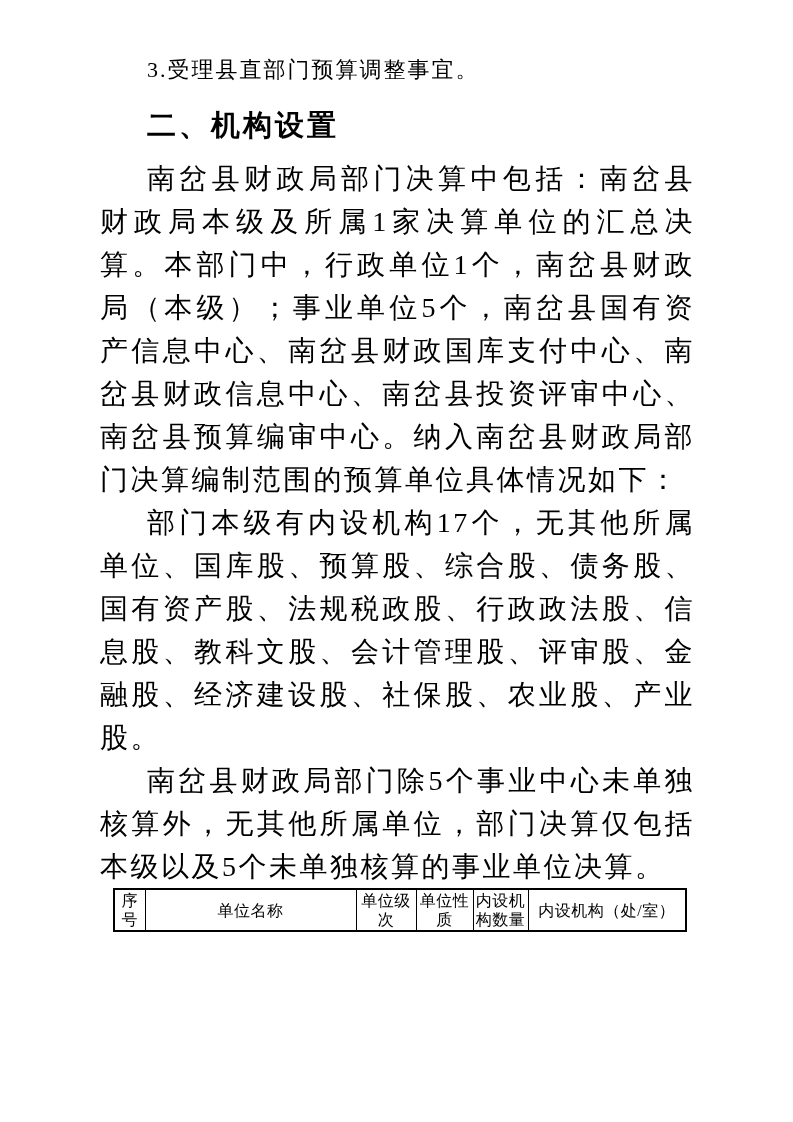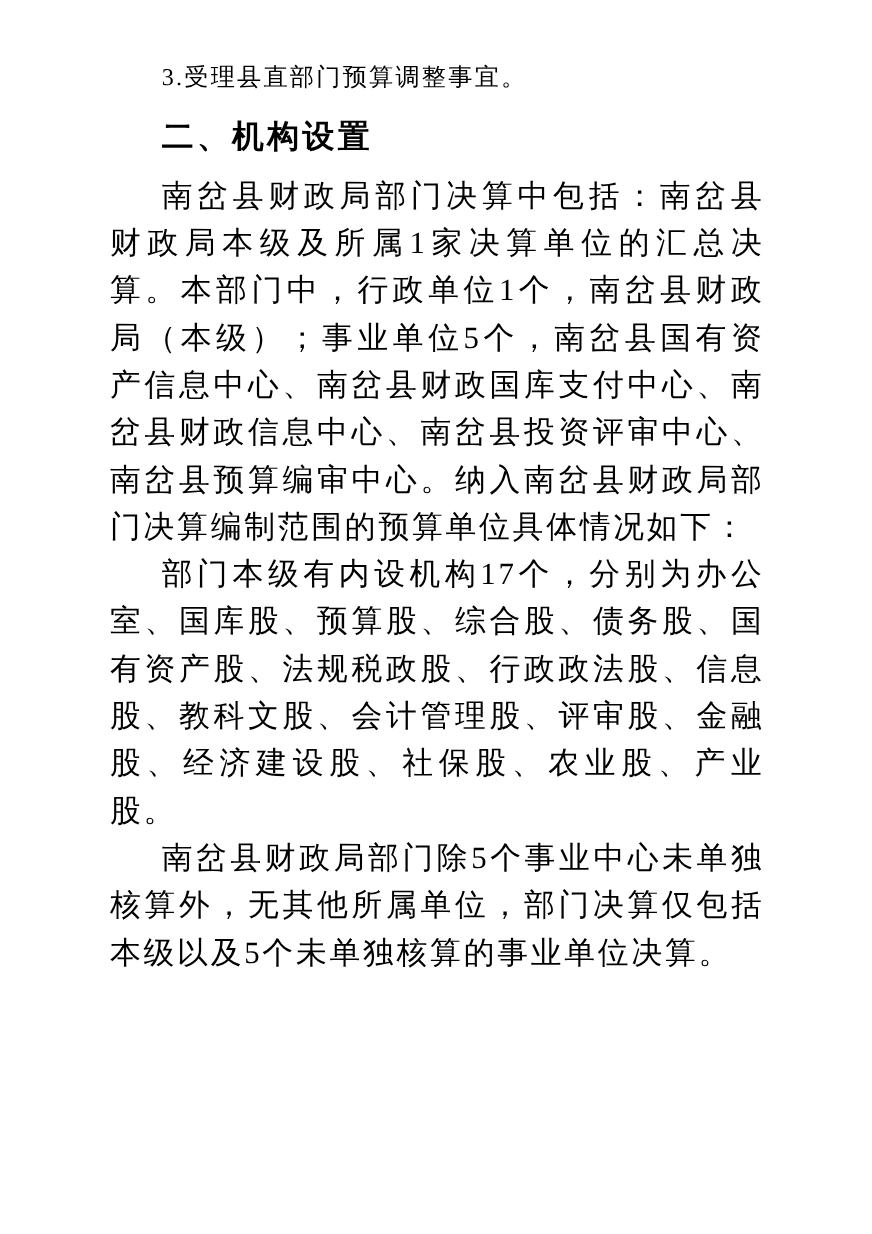--- a/index.html
+++ b/index.html
@@ -89,21 +89,41 @@
 <div class="page">
   <div class="content">
 
     <p class="list-line">3.受理县直部门预算调整事宜。</p>
 
     <h2 class="heading">二、机构设置</h2>
 
     <p class="para">南岔县财政局部门决算中包括：南岔县财政局本级及所属1家决算单位的汇总决算。本部门中，行政单位1个，南岔县财政局（本级）；事业单位5个，南岔县国有资产信息中心、南岔县财政国库支付中心、南岔县财政信息中心、南岔县投资评审中心、南岔县预算编审中心。纳入南岔县财政局部门决算编制范围的预算单位具体情况如下：</p>
 
 
-    <p class="para">部门本级有内设机构17个，分别为办公室、国库股、预算股、综合股、债务股、国有资产股、法规税政股、行政政法股、信息股、教科文股、会计管理股、评审股、金融股、经济建设股、社保股、农业股、产业股。</p>
+    <p class="para">部门本级有内设机构17个，无其他所属单位、国库股、预算股、综合股、债务股、国有资产股、法规税政股、行政政法股、信息股、教科文股、会计管理股、评审股、金融股、经济建设股、社保股、农业股、产业股。</p>
 
     <p class="para">南岔县财政局部门除5个事业中心未单独核算外，无其他所属单位，部门决算仅包括本级以及5个未单独核算的事业单位决算。</p>
 
+    <table class="units-table">
+      <colgroup>
+        <col class="col-no">
+        <col class="col-name">
+        <col class="col-level">
+        <col class="col-nature">
+        <col class="col-count">
+        <col class="col-depts">
+      </colgroup>
+      <thead>
+        <tr>
+          <th>序号</th>
+          <th>单位名称</th>
+          <th>单位级次</th>
+          <th>单位性质</th>
+          <th>内设机构数量</th>
+          <th>内设机构（处/室）</th>
+        </tr>
+      </thead>
+    </table>
 
   </div>
 
   <div class="footer">- 4 -</div>
 </div>
 
 </body></html>

